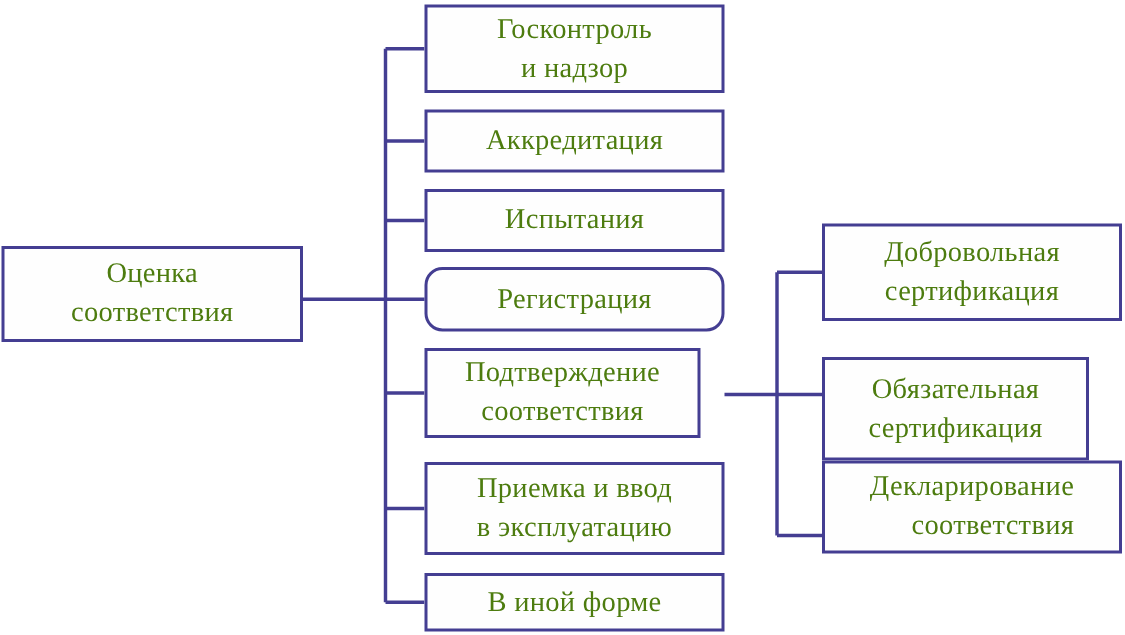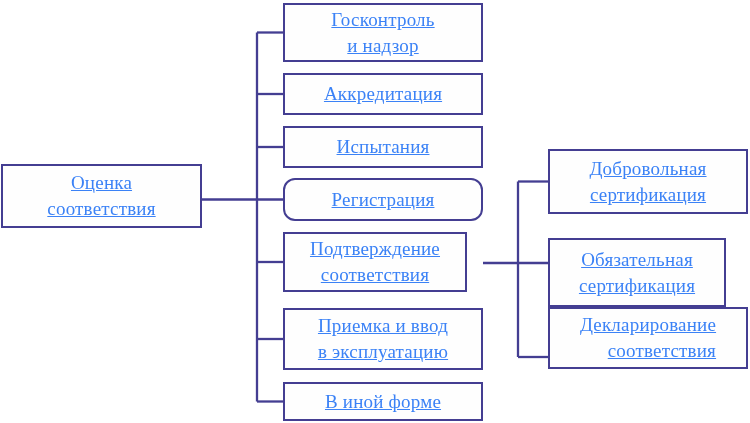--- a/index.html
+++ b/index.html
@@ -33,22 +33,21 @@
     background: #fefefe;
     border: 2.5px solid #443e92;
     display: flex;
     align-items: center;
     justify-content: center;
     text-align: center;
     white-space: pre-line;
     font-size: 19px;
     line-height: 1.35;
     letter-spacing: 0.2px;
-    color: #3b82f6;
-    text-decoration: underline;
+    color: #4d7c0f;
   }
   
   #n-root { left: 1px;   top: 164px; width: 201px; height: 64px; }
   
   #n-m1   { left: 283px; top: 3px;   width: 200px; height: 59px; }
   #n-m2   { left: 283px; top: 73px;  width: 200px; height: 42px; }
   #n-m3   { left: 283px; top: 126px; width: 200px; height: 42px; }
   #n-m4   { left: 283px; top: 178px; width: 200px; height: 43px; border-radius: 12px; }
   #n-m5   { left: 283px; top: 232px; width: 184px; height: 60px; }
   #n-m6   { left: 283px; top: 308px; width: 200px; height: 62px; }

